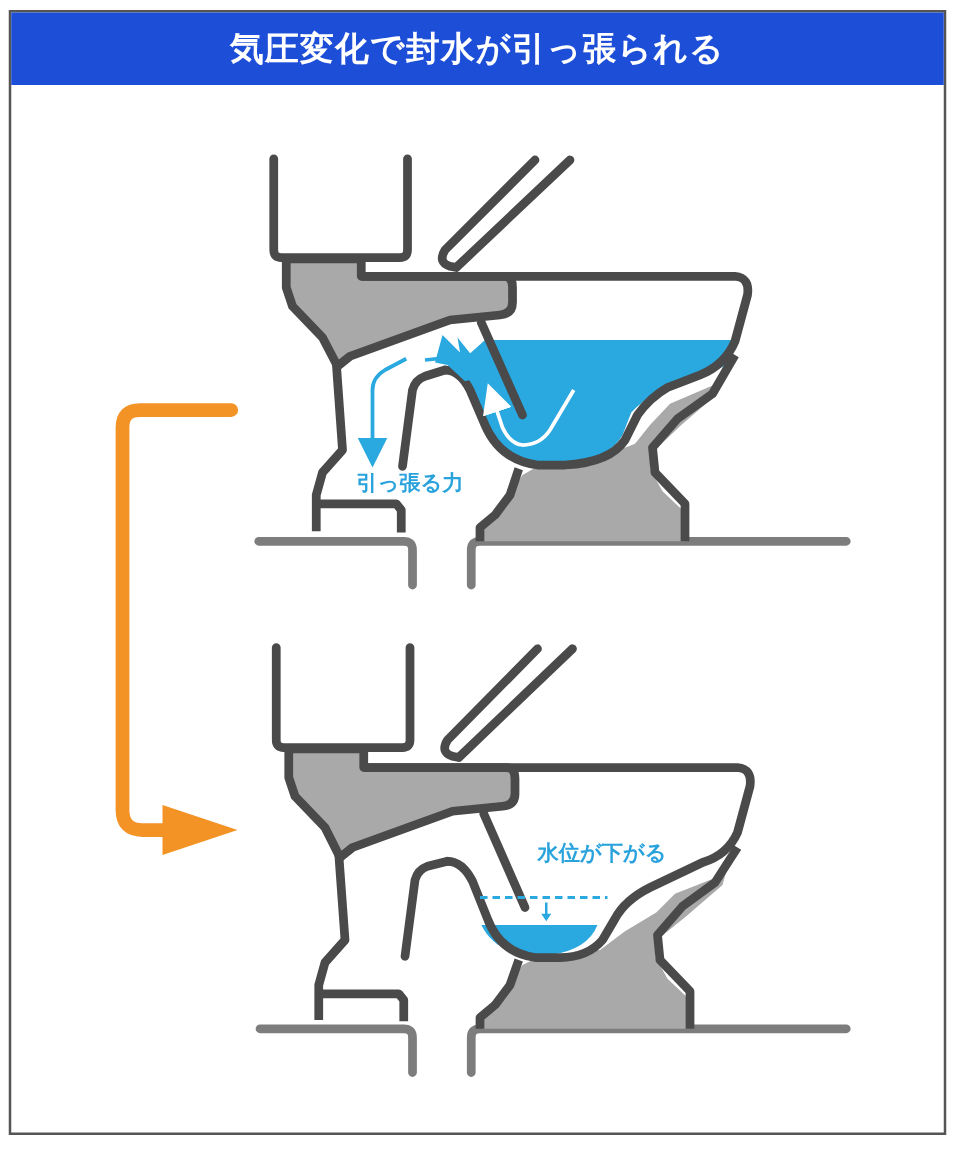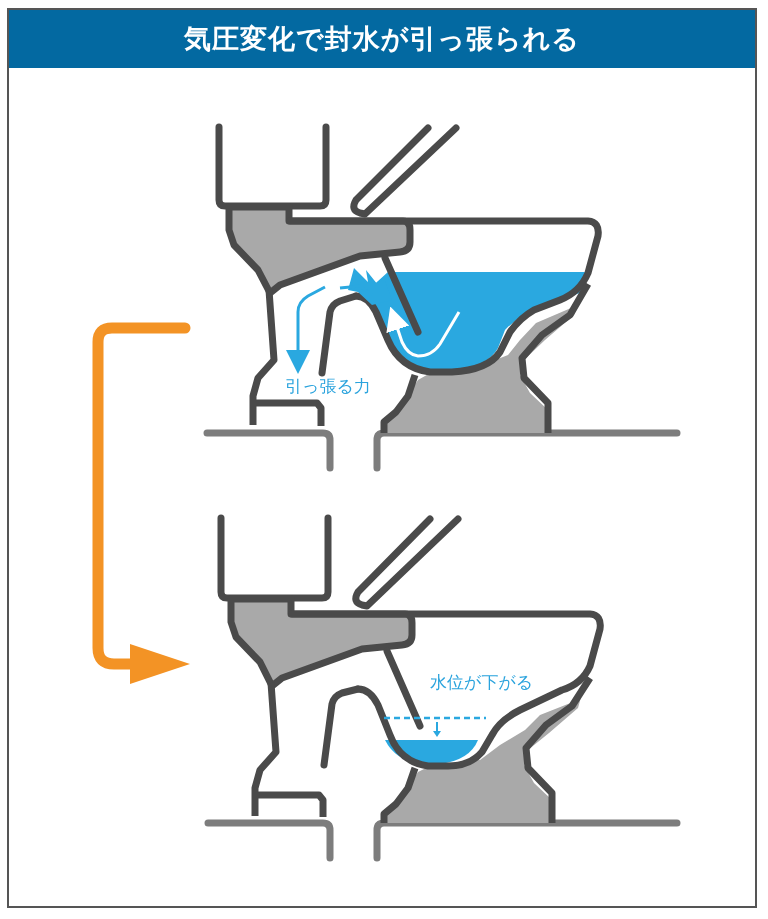--- a/index.html
+++ b/index.html
@@ -1,21 +1,21 @@
 <!DOCTYPE html>
 <html><head>
 <meta charset="utf-8">
 <style>
   html, body { margin: 0; padding: 0; background: #ffffff; }
   body { width: 768px; height: 919px; position: relative; overflow: hidden; font-family: "DejaVu Sans", sans-serif; }
   .frame { position: absolute; left: 7px; top: 8px; width: 750px; height: 900px; border: 2px solid #555555; box-sizing: border-box; background: #ffffff; }
-  .header { position: absolute; left: 0; top: 0; right: 0; height: 58px; background: #0369a1; display: flex; align-items: center; justify-content: center; }
+  .header { position: absolute; left: 0; top: 0; right: 0; height: 58px; background: #1d4ed8; display: flex; align-items: center; justify-content: center; }
   .header-title { color: #ffffff; font-size: 27px; font-weight: bold; letter-spacing: 1px; }
   svg.diagram { position: absolute; left: 0; top: 0; }
-  .label { position: absolute; font-weight: normal; font-size: 17px; color: #2aa3dd; white-space: nowrap; }
+  .label { position: absolute; font-weight: bold; font-size: 17px; color: #2aa3dd; white-space: nowrap; }
 </style>
 </head>
 <body>
 
 <div class="frame">
   <div class="header">
     <span class="header-title">気圧変化で封水が引っ張られる</span>
   </div>
 </div>
 

